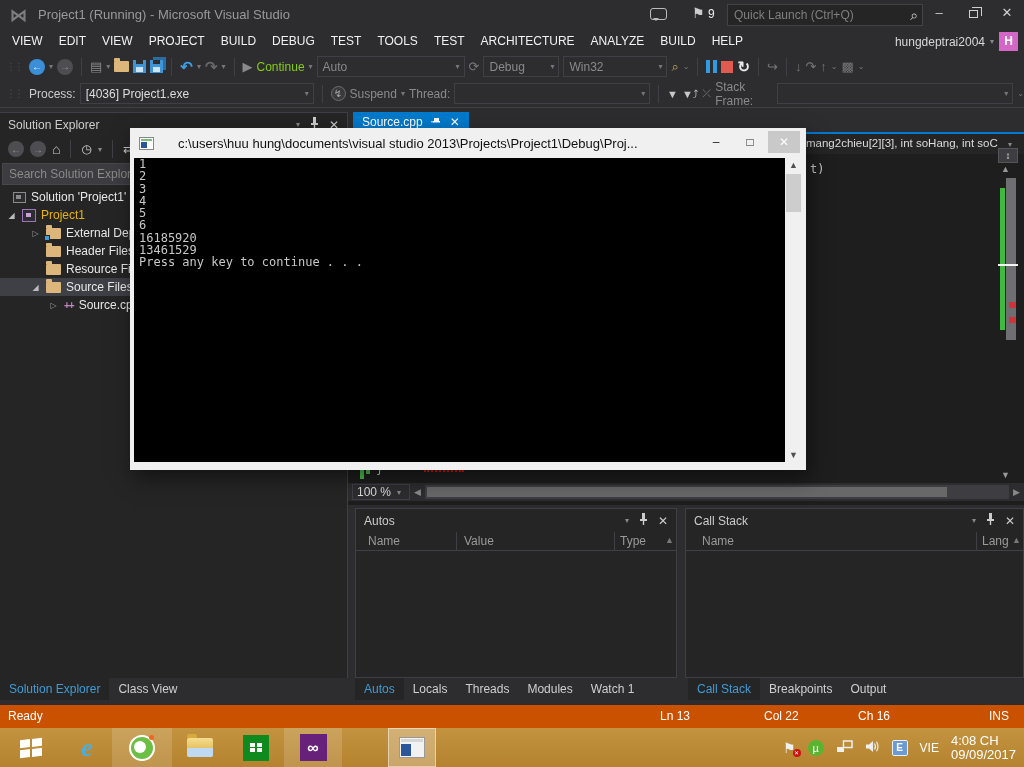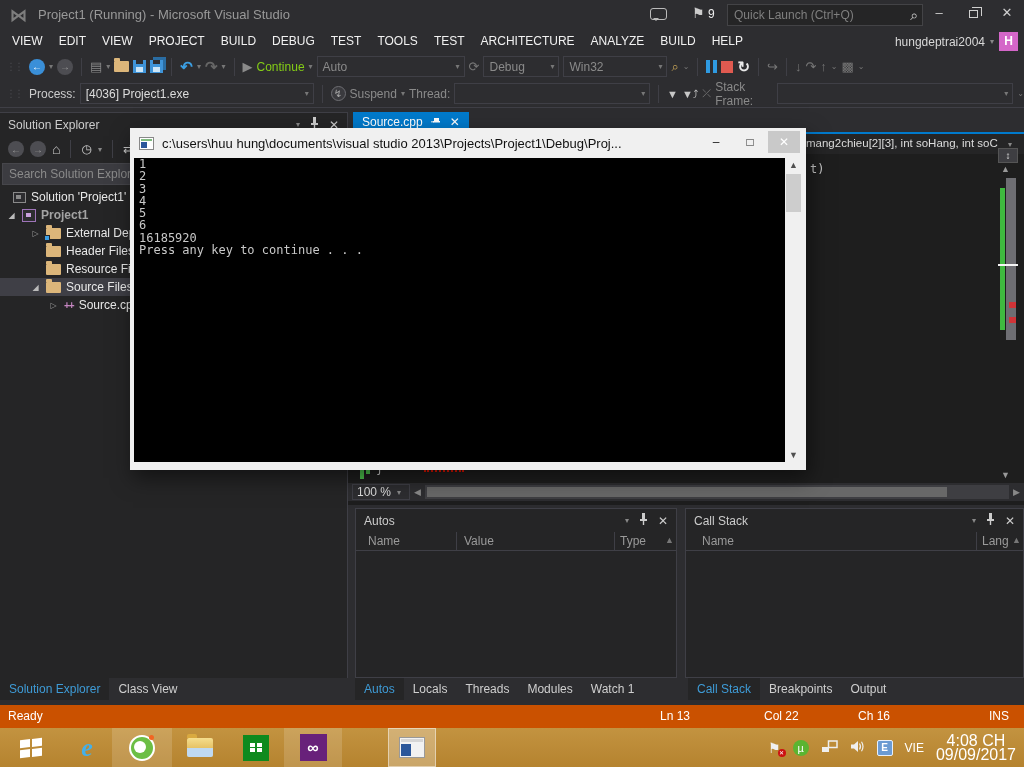--- a/index.html
+++ b/index.html
@@ -110,21 +110,21 @@
   .gsep{position:absolute;top:0;width:1px;height:19px;background:#3F3F46}
   .scrollup{position:absolute;right:2px;top:3px;color:#777;font-size:9px}
   .ttabs{top:678px;height:22px;display:flex;background:#2D2D30}
   .ttabs .dtab{line-height:22px}
   .ttabs-l{left:355px}.ttabs-r{left:688px}
   
   .statusbar{left:0;top:705px;width:1024px;height:23px;background:#CA5100;color:#fff}
   .statusbar span{position:absolute;top:4px}
   
   .conwin{left:130px;top:128px;width:676px;height:342px;background:#F0F0F0;box-shadow:3px 8px 20px rgba(0,0,0,.5);z-index:50}
-  .conhead{left:0;top:0;width:676px;height:30px;display:flex;align-items:center;color:#111;font-size:13px;gap:8px;padding-left:9px}
+  .conhead{left:0;top:0;width:676px;height:30px;display:flex;align-items:center;color:#111;font-size:13px;gap:24px;padding-left:9px}
   .conicon{width:15px;height:13px;background:#fff;border:1px solid #888;position:relative;flex:none}
   .conicon::before{content:"";position:absolute;left:1px;top:1px;width:11px;height:2px;background:#7FBA7F}
   .conicon::after{content:"";position:absolute;left:1px;top:4px;width:6px;height:6px;background:#2B579A}
   .contitle{white-space:nowrap;overflow:hidden;max-width:540px}
   .conbtns{position:absolute;right:6px;top:3px;display:flex;gap:2px}
   .cbtn{width:32px;height:22px;text-align:center;line-height:22px;color:#222;font-size:12px}
   .cbtn.close{background:#C9C9C9;color:#fff}
   .conblack{left:4px;top:30px;width:651px;height:304px;background:#000;overflow:hidden}
   .cline{font-family:"DejaVu Sans Mono",monospace;font-size:12px;line-height:12.3px;color:#C8C8C8;padding-left:5px;white-space:pre}
   .conscroll{left:655px;top:30px;width:17px;height:304px;background:#F0F0F0}
@@ -149,21 +149,21 @@
   .store .g i{background:#fff}
   .vstile{width:27px;height:27px;background:#68217A;color:#fff;display:flex;align-items:center;justify-content:center;font-size:16px;font-weight:bold}
   .conthumb{width:26px;height:21px;background:#F2F2F2;border:1px solid #999;position:relative}
   .conthumb::before{content:"";position:absolute;left:1px;top:1px;width:22px;height:3px;background:#D6D6D6}
   .conthumb::after{content:"";position:absolute;left:1px;top:6px;width:10px;height:12px;background:#2B579A}
   .tray{margin-left:auto;display:flex;align-items:center;gap:12px;padding-right:8px;color:#fff}
   .trayflag{position:relative;color:#F0F0F0;font-size:14px}
   .trayflag b{position:absolute;right:-5px;bottom:-1px;width:8px;height:8px;background:#CC1111;border-radius:50%;color:#fff;font-size:6px;line-height:8px;text-align:center;font-weight:normal}
   .utor{width:16px;height:16px;border-radius:50%;background:#5BB431;color:#fff;font-size:11px;display:flex;align-items:center;justify-content:center}
   .unikey{width:16px;height:16px;background:#6B9BD2;border:1px solid #E8F0FA;border-radius:2px;color:#fff;font-weight:bold;font-size:10px;display:flex;align-items:center;justify-content:center}
-  .clock{text-align:center;font-size:16px;line-height:14px;white-space:nowrap}
+  .clock{font-size:13px;line-height:14px;white-space:nowrap}
 </style>
 </head>
 <body>
 
 <div class="r titlebar">
   <span class="r vslogo">⋈</span>
   <span class="r apptitle">Project1 (Running) - Microsoft Visual Studio</span>
   <span class="r fbicon"></span>
   <span class="r flagicon">⚑</span>
   <span class="r flagcount">9</span>
@@ -307,21 +307,21 @@
     <span>Search Solution Explor</span>
   </div>
   <div class="tree">
     <div class="trow" style="padding-left:13px">
       <span class="ico-sol"></span>
       <span>Solution 'Project1' (1 project)</span>
     </div>
     <div class="trow" style="padding-left:6px">
       <span class="arrow">◢</span>
       <span class="ico-proj"></span>
-      <span style="font-weight:bold;color:#a3a3a3">Project1</span>
+      <span style="font-weight:normal;color:#eab308">Project1</span>
     </div>
     <div class="trow" style="padding-left:30px">
       <span class="arrow col">▷</span>
       <span class="folder">
           <span class="badge-blue"></span>
         </span>
       <span>External Dependencies</span>
     </div>
     <div class="trow" style="padding-left:30px">
       <span class="arrow"></span>
@@ -473,20 +473,21 @@
   </div>
   <div class="r conblack">
     <div>
         <div class="cline">1</div>
         <div class="cline">2</div>
         <div class="cline">3</div>
         <div class="cline">4</div>
         <div class="cline">5</div>
         <div class="cline">6</div>
         <div class="cline">16185920</div>
+        <div class="cline">13461529</div>
         <div class="cline">Press any key to continue . . .</div>
       </div>
   </div>
   <div class="r conscroll">
     <span class="csar" style="top:2px">▲</span>
     <span class="csthumb"></span>
     <span class="csar" style="bottom:2px">▼</span>
   </div>
 </div>
 

